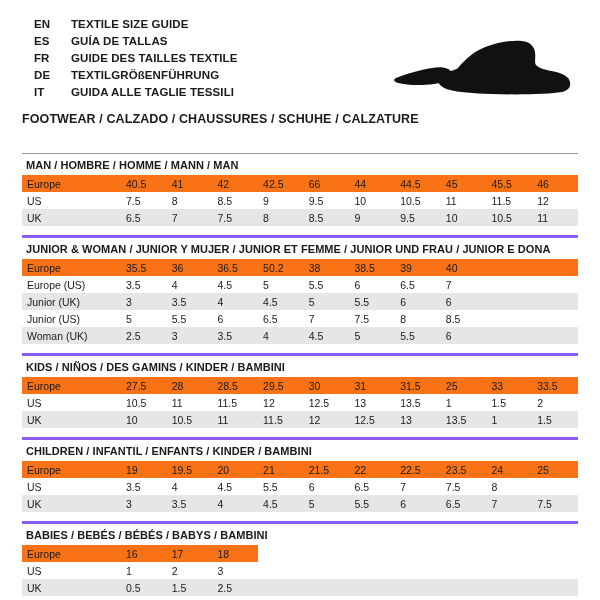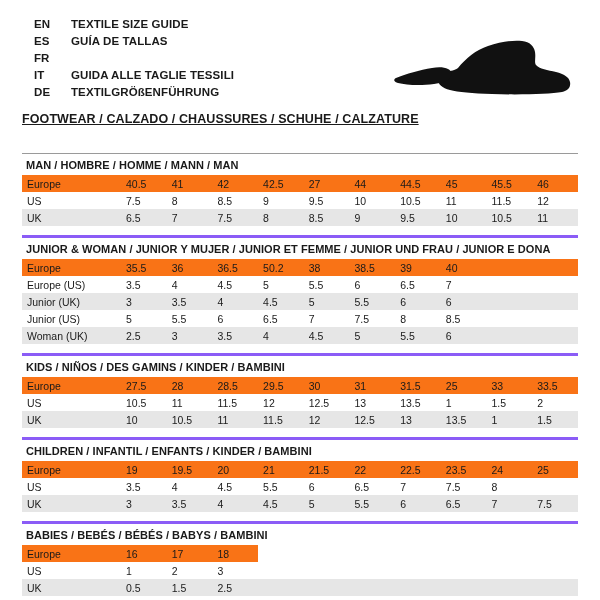--- a/index.html
+++ b/index.html
@@ -54,21 +54,20 @@
     right: 6px;
     width: 192px;
     height: 72px;
   }
 
   .footwear-line {
     margin-top: 4px;
     font-size: 12.5px;
     font-weight: bold;
     letter-spacing: 0.1px;
-    text-decoration: underline;
   }
 
   
   .section {
     margin-top: 0;
   }
   .section-title {
     font-size: 11px;
     font-weight: bold;
     padding: 5px 0 4px 4px;
@@ -118,28 +117,29 @@
       <div class="lang-row">
         <span class="lang-code">EN</span>
         <span class="lang-title">TEXTILE SIZE GUIDE</span>
       </div>
       <div class="lang-row">
         <span class="lang-code">ES</span>
         <span class="lang-title">GUÍA DE TALLAS</span>
       </div>
       <div class="lang-row">
         <span class="lang-code">FR</span>
+        <span class="lang-title">GUIDE DES TAILLES TEXTILE</span>
+      </div>
+      <div class="lang-row">
+        <span class="lang-code">DE</span>
+        <span class="lang-title">TEXTILGRÖßENFÜHRUNG</span>
       </div>
       <div class="lang-row">
         <span class="lang-code">IT</span>
         <span class="lang-title">GUIDA ALLE TAGLIE TESSILI</span>
-      </div>
-      <div class="lang-row">
-        <span class="lang-code">DE</span>
-        <span class="lang-title">TEXTILGRÖßENFÜHRUNG</span>
       </div>
     </div>
 
     <div class="shoe-wrap">
       <svg viewBox="0 0 192 72" width="192" height="72" aria-hidden="true">
         <path fill="#111111" d="M78,34 C86,24 96,16 108,12 C120,8 132,6 142,7 C150,8 154,12 155,18
           C156,24 154,28 156,31 C159,35 168,36 176,38 C184,40 189,43 190,48
           C191,53 188,57 182,58 C170,60 140,61 112,60 C92,59.5 78,58 70,56
           C62,54 58,50 58,46 C58,41 64,38 70,37 C74,36.3 76,35.5 78,34 Z"></path>
         <path fill="#111111" d="M16,44 C26,40 40,36 52,34 C58,33 64,33 68,35
@@ -158,21 +158,21 @@
   <div class="section first">
     <div class="section-title">MAN / HOMBRE / HOMME / MANN / MAN</div>
     <table class="sizes">
       <tbody>
           <tr class="head">
         <td class="label">Europe</td>
         <td>40.5</td>
         <td>41</td>
         <td>42</td>
         <td>42.5</td>
-        <td>27</td>
+        <td>66</td>
         <td>44</td>
         <td>44.5</td>
         <td>45</td>
         <td>45.5</td>
         <td>46</td>
       </tr>
       <tr class="plain">
         <td class="label">US</td>
         <td>7.5</td>
         <td>8</td>

